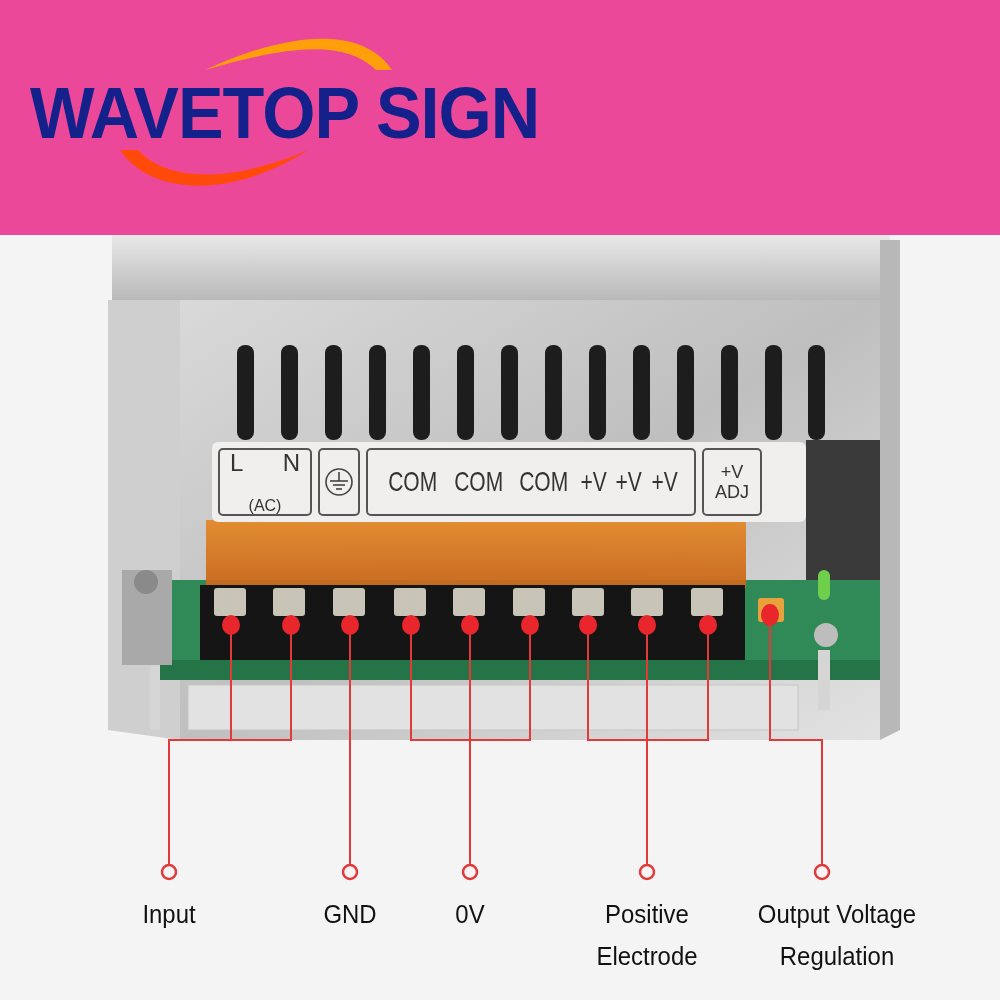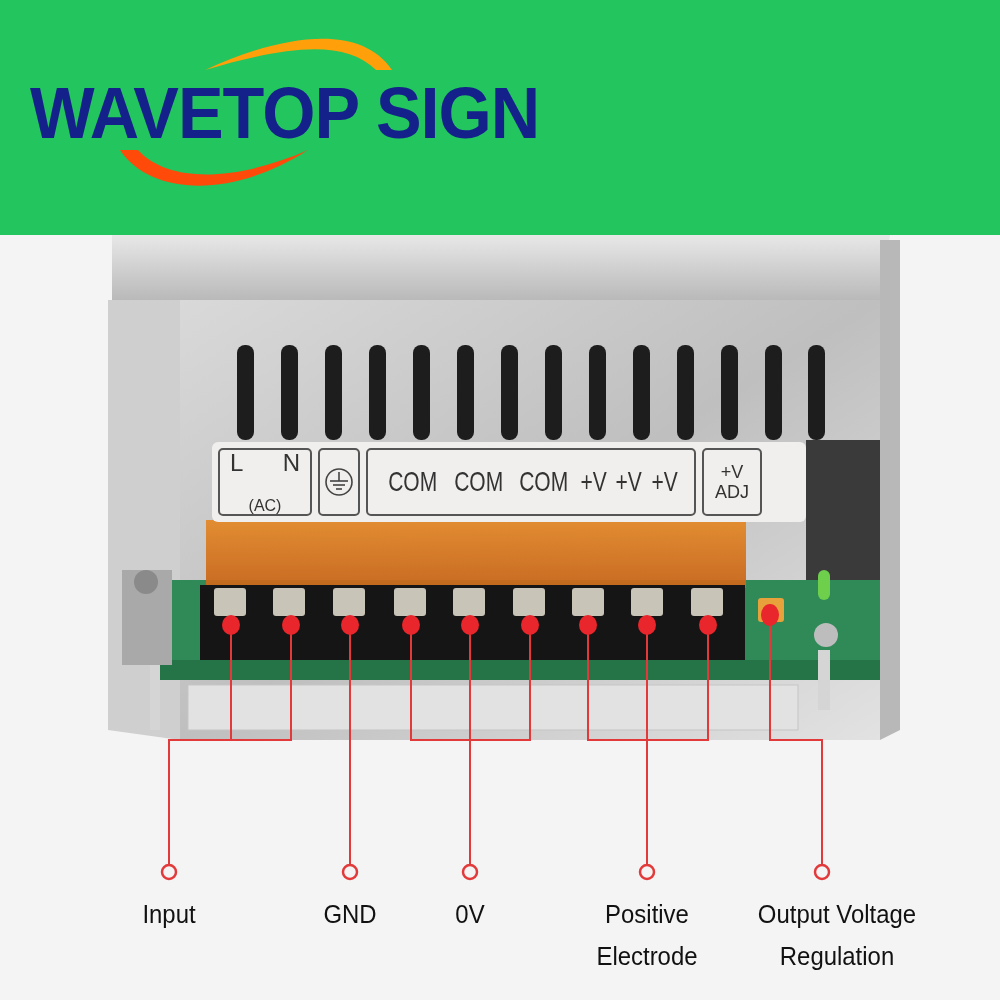--- a/index.html
+++ b/index.html
@@ -1,18 +1,18 @@
 <!DOCTYPE html>
 <html><head>
 <meta charset="utf-8">
 <style>
   *{box-sizing:border-box;margin:0;padding:0}
   html,body{width:1000px;height:1000px;overflow:hidden;background:#fff;font-family:"Liberation Sans",sans-serif}
   .page{position:relative;width:1000px;height:1000px;background:#fff}
-  .header{position:absolute;left:0;top:0;width:1000px;height:235px;background:#22c55e}
+  .header{position:absolute;left:0;top:0;width:1000px;height:235px;background:#ec4899}
   .logo{position:absolute;left:0;top:0;width:560px;height:220px}
   .logo-text{position:absolute;left:30px;top:72px;font-family:"Liberation Sans",sans-serif;font-weight:bold;font-size:72px;letter-spacing:-1px;color:#15218a;transform:scaleX(0.95);transform-origin:left;white-space:nowrap}
   .photo{position:absolute;left:0;top:235px;width:1000px;height:765px;background:#f4f4f4}
   .psu{position:absolute;left:108px;top:235px;width:780px;height:500px}
   .label-strip{position:absolute;left:212px;top:442px;width:594px;height:80px;background:#f1efed;border-radius:6px;display:flex;gap:6px;padding:6px}
   .lbl{border:2px solid #555;border-radius:5px;display:flex;align-items:center;justify-content:center;color:#333;font-family:"Liberation Sans Narrow","Liberation Sans",sans-serif}
   .lbl-ac{width:94px;flex-direction:column;font-size:22px;position:relative}
   .lbl-ac .ln{display:flex;justify-content:space-between;width:70px;font-size:24px}
   .lbl-ac .ac{font-size:16px;margin-top:20px}
   .lbl-gnd{width:42px}

